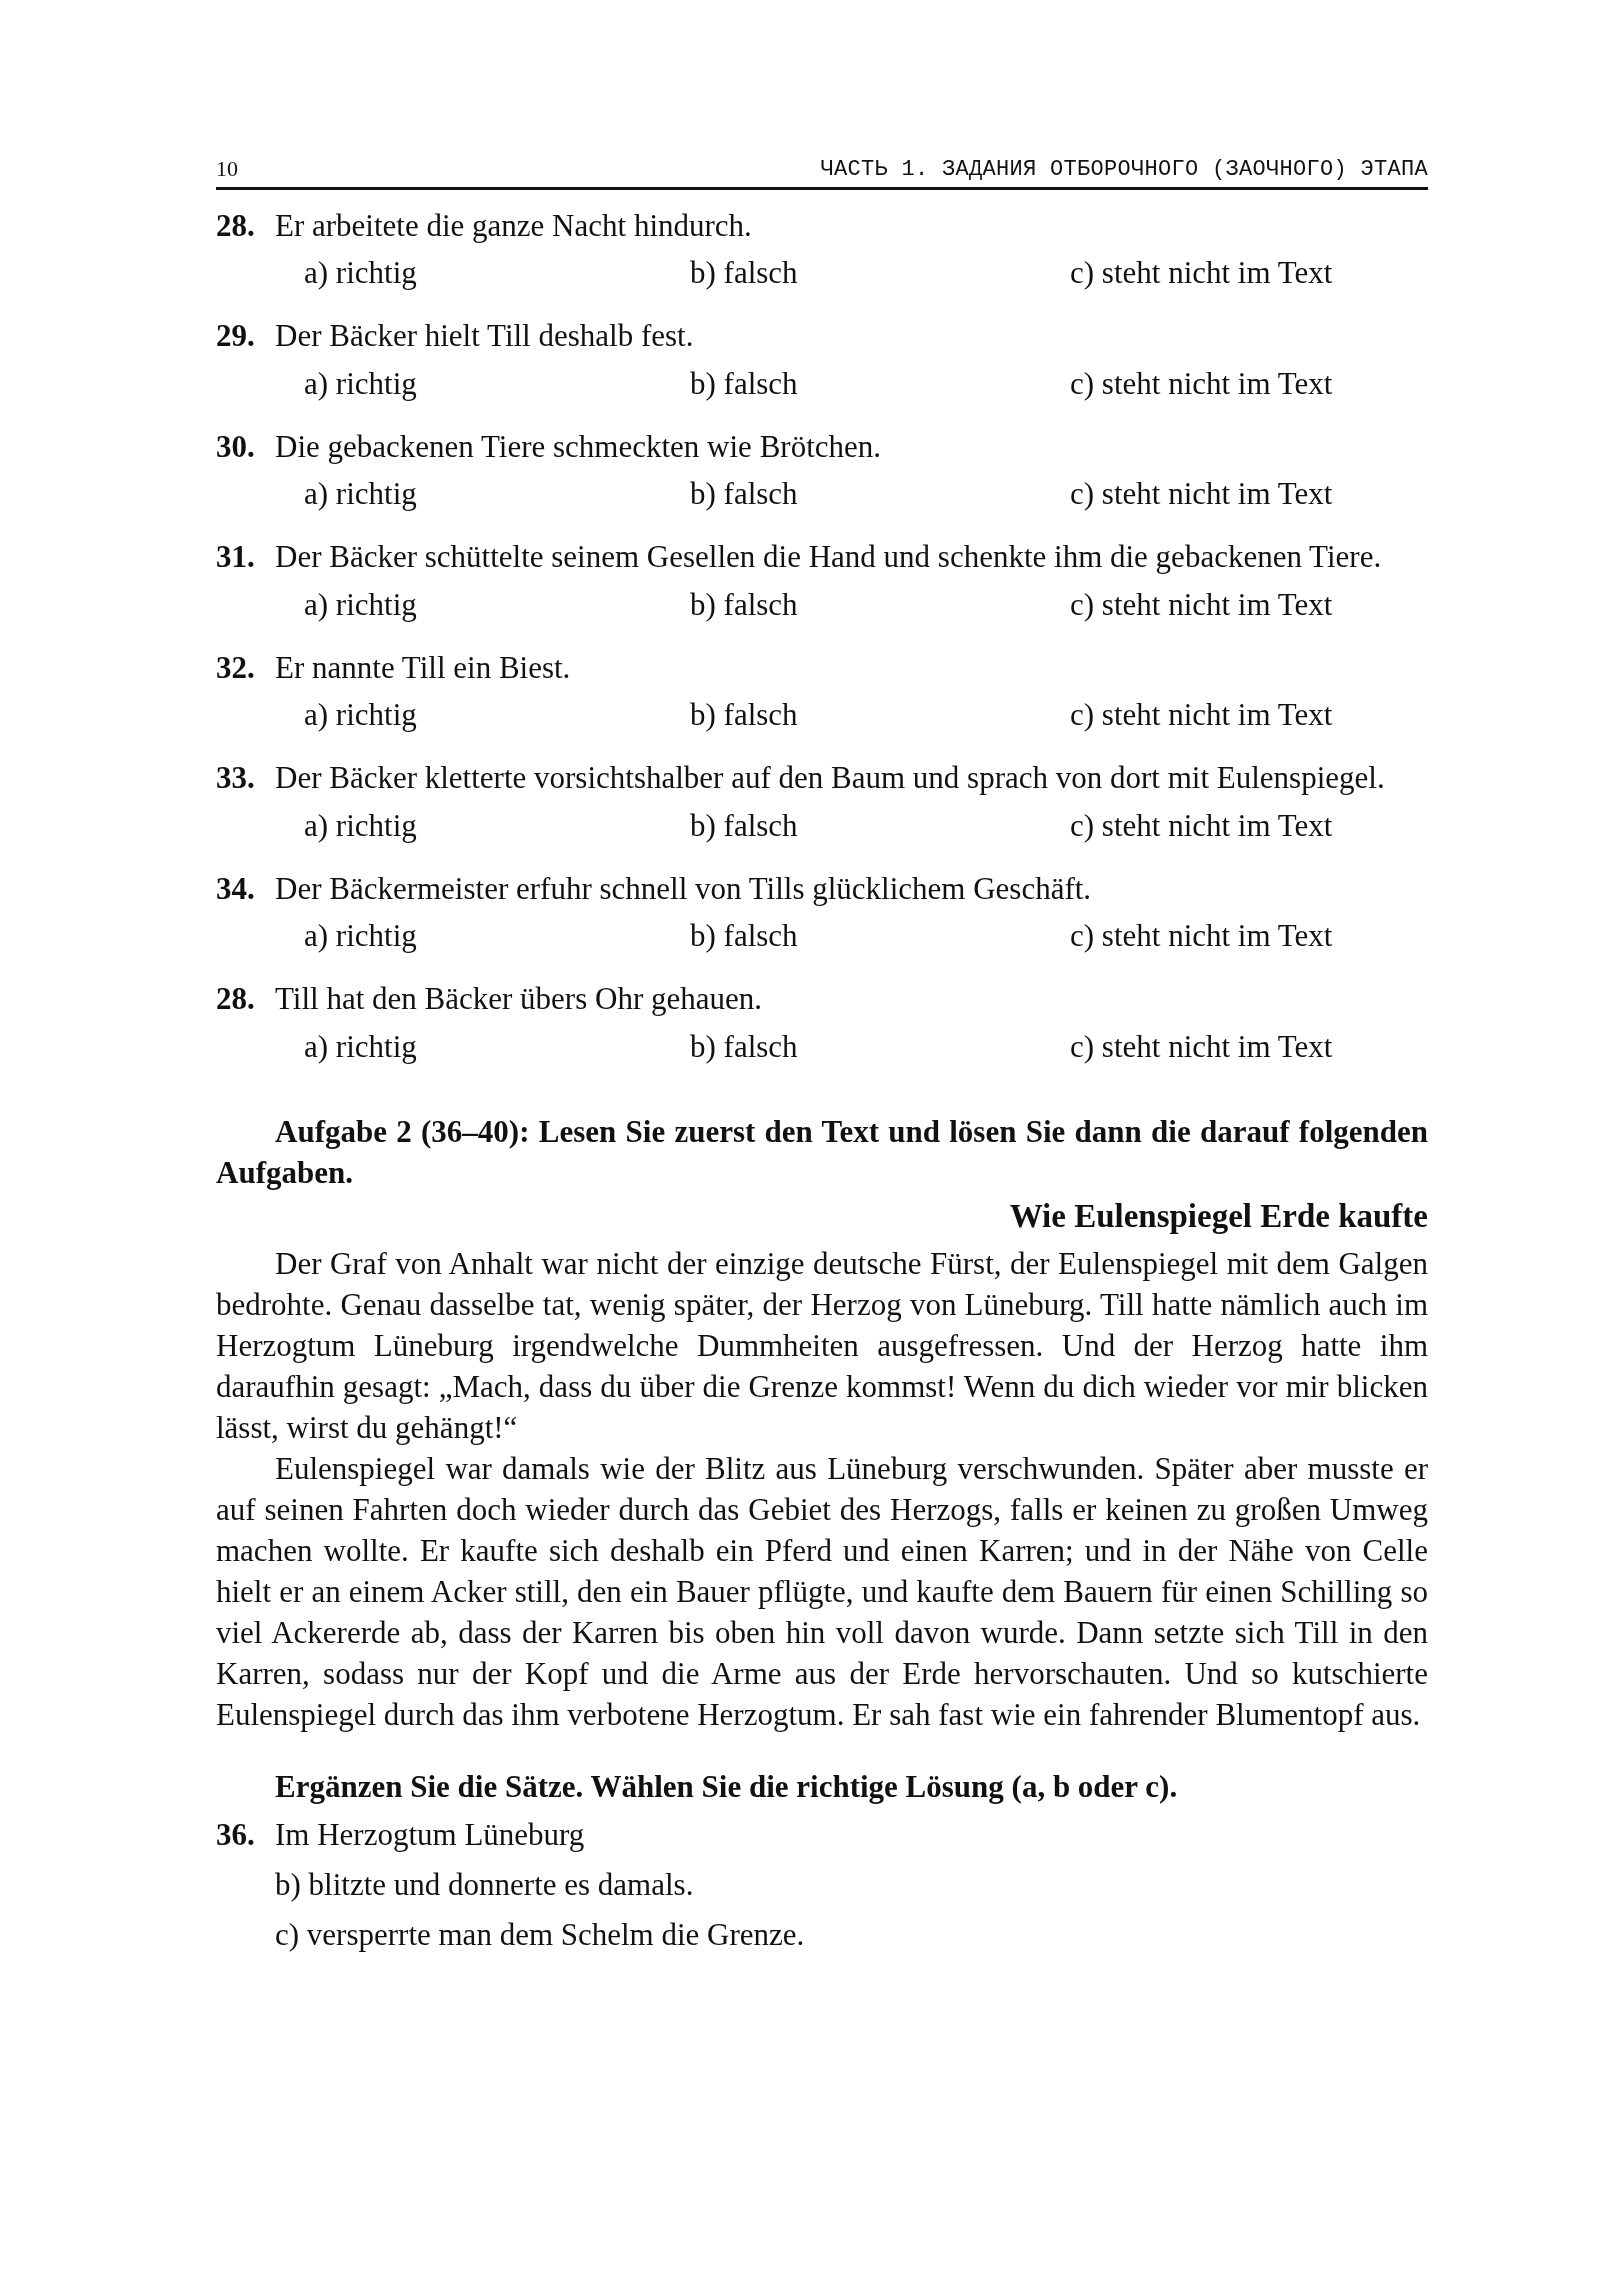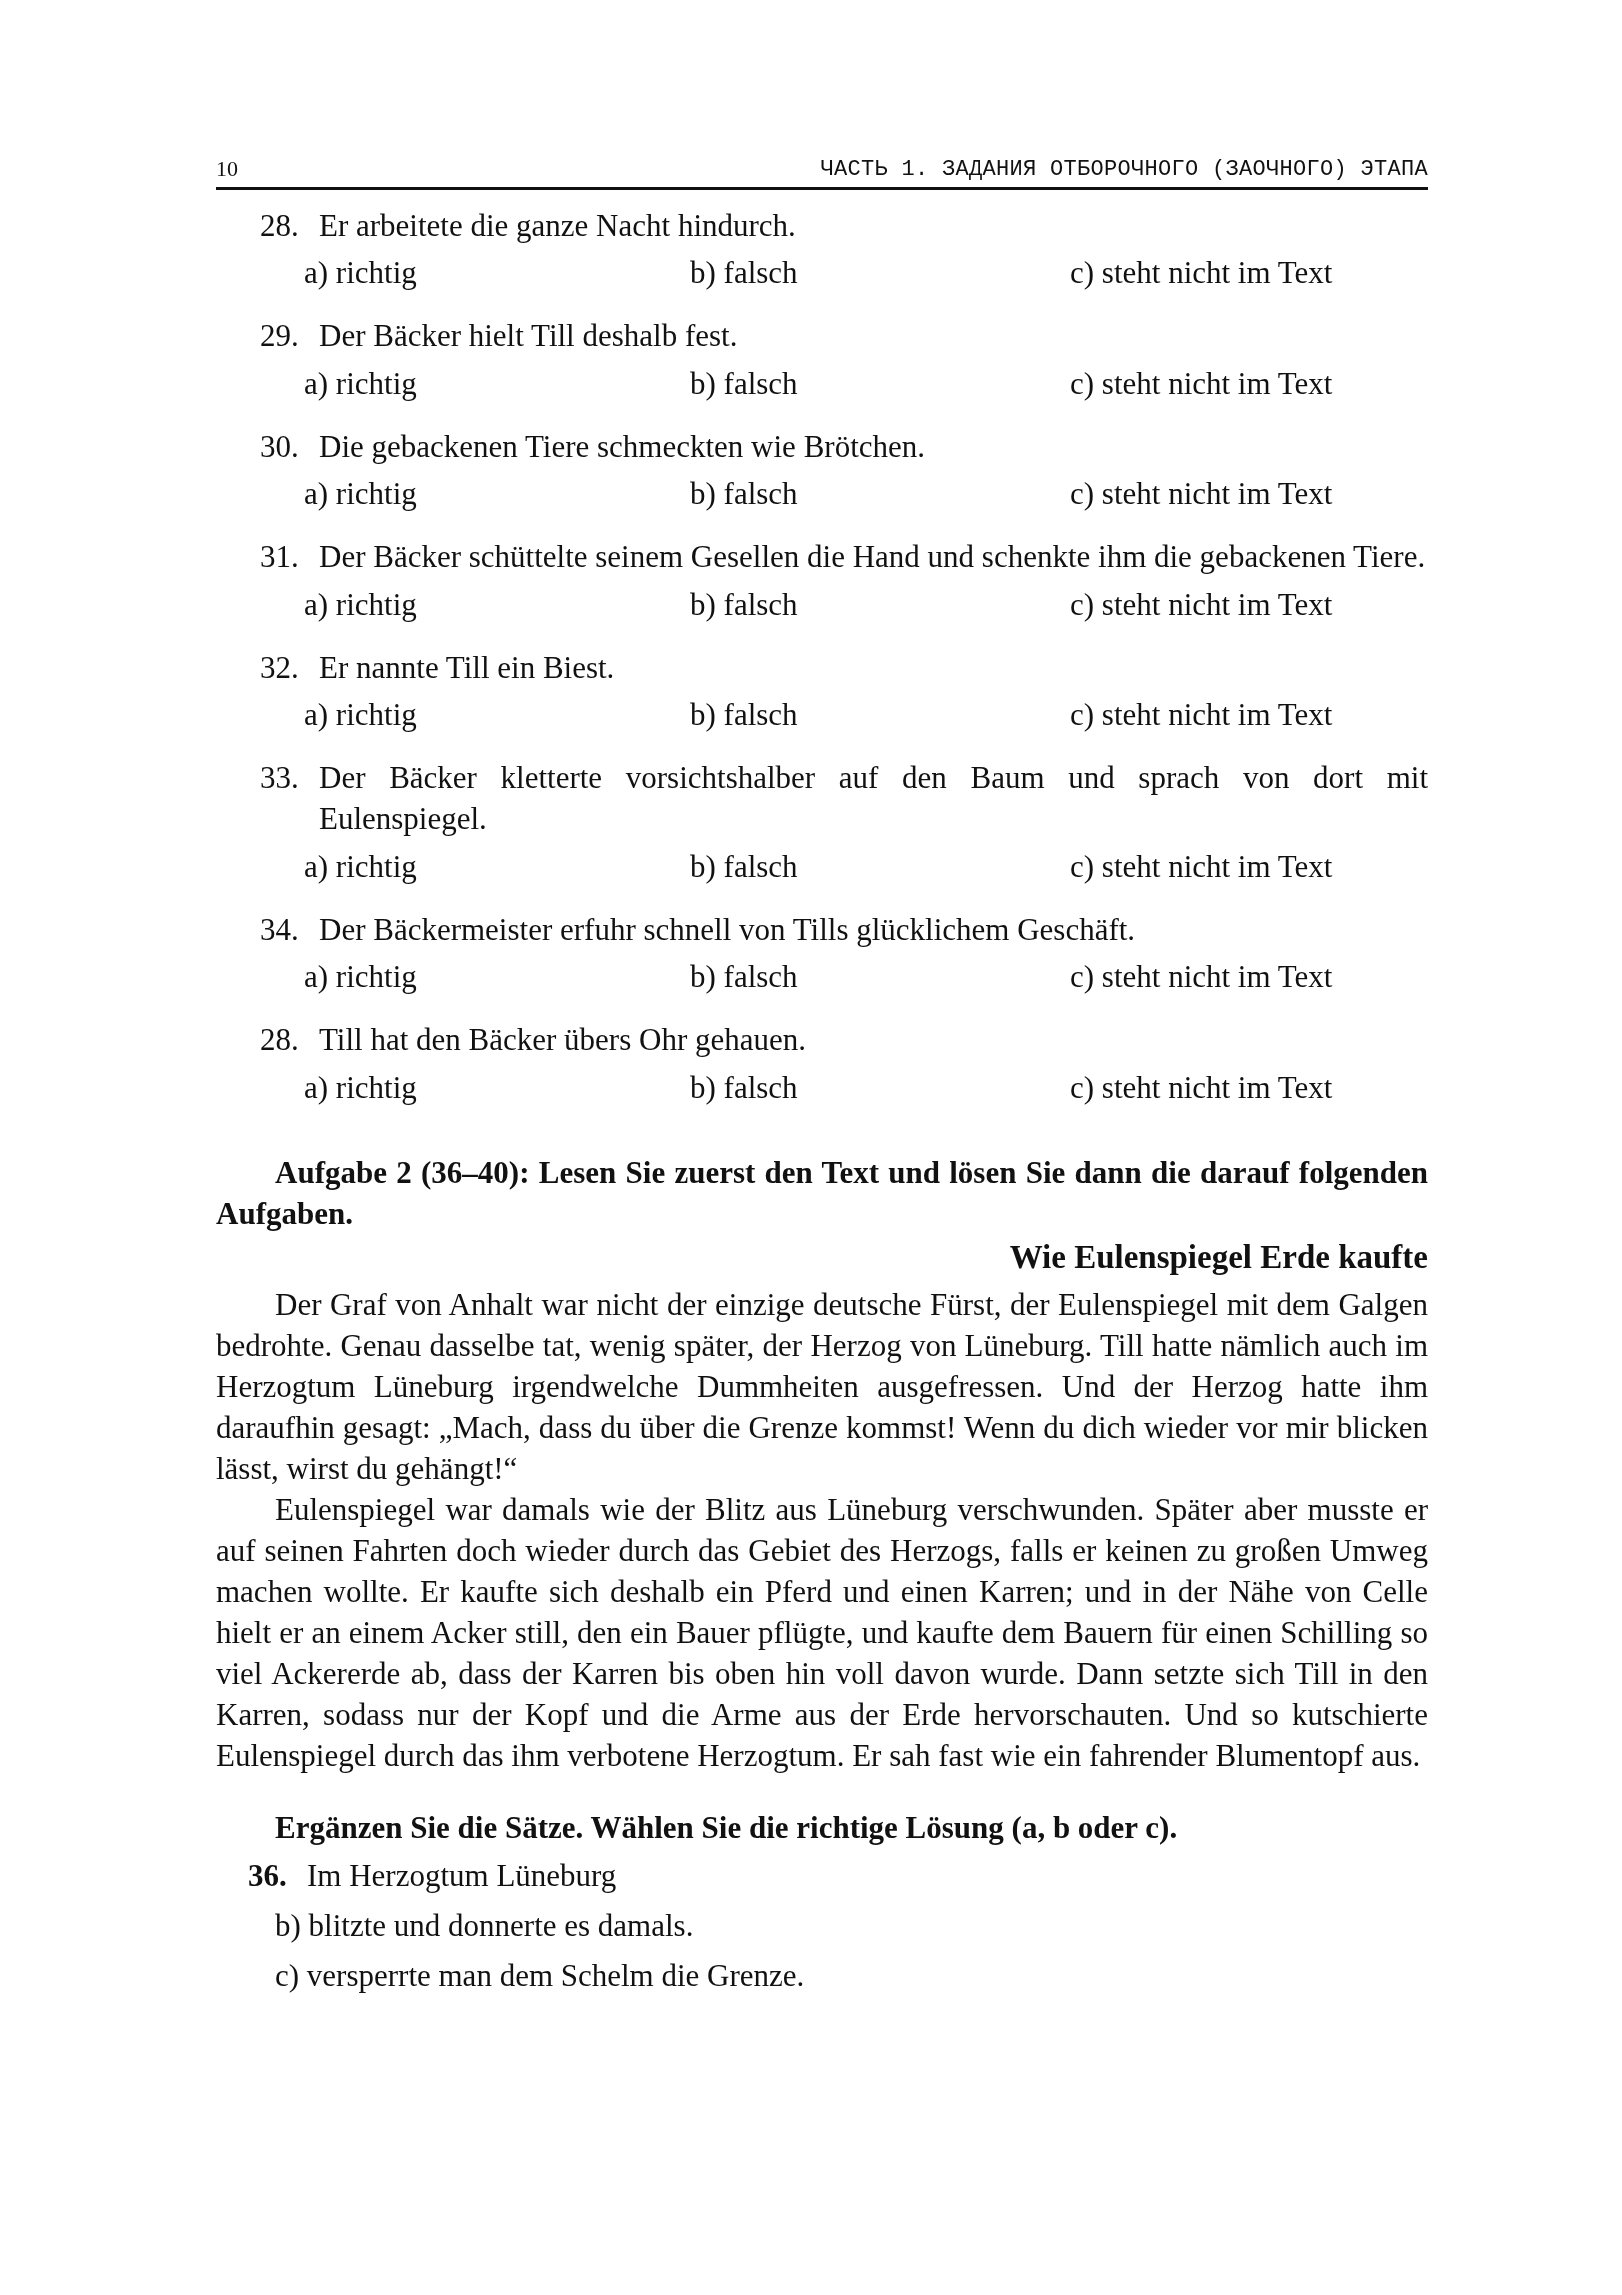--- a/index.html
+++ b/index.html
@@ -5,36 +5,36 @@
   html, body { margin: 0; padding: 0; background: #ffffff; }
   body { width: 1623px; height: 2295px; position: relative; overflow: hidden;
          font-family: "Liberation Serif", "DejaVu Serif", serif; color: #111; }
   .page { position: absolute; left: 216px; top: 149px; width: 1212px; }
   .header { display: flex; justify-content: space-between; align-items: flex-end;
             font-size: 22px; height: 33px; }
   .header .title { letter-spacing: 0.3px; font-family: Liberation Mono, monospace; }
   .rule { border-top: 3.3px solid #111; margin-top: 5.2px; }
   .q { font-size: 31px; line-height: 41px; }
   .q .stem { display: flex; }
-  .q .num { font-weight: normal; width: 59px; flex: 0 0 59px; margin-left: 44px; }
+  .q .num { font-weight: bold; width: 59px; flex: 0 0 59px; }
   .q .text { flex: 1; text-align: justify; }
   .opts { display: flex; margin-left: 88px; margin-top: 6.5px; }
   .opts span { display: inline-block; }
   .opts .o1 { width: 386px; }
   .opts .o2 { width: 380px; }
   .qblock { margin-top: 22px; }
   .qblock.first { margin-top: 14.4px; }
   .task { font-size: 31px; line-height: 41px; font-weight: bold; text-indent: 59px;
           text-align: justify; margin-top: 44px; }
   .story-title { font-size: 33px; font-weight: bold; text-align: right; line-height: 43px; margin-top: 2.6px; }
   .para { font-size: 31px; line-height: 41px; text-indent: 59px; text-align: justify; }
   .para.p1 { margin-top: 5.2px; }
   .instr { font-size: 31px; line-height: 41px; font-weight: bold; text-indent: 59px; margin-top: 31px; }
   .mc { font-size: 31px; line-height: 41px; margin-top: 6.5px; }
-  .mc .stem { display: flex; margin-left: 32px; }
+  .mc .stem { display: flex; }
   .mc .num { font-weight: bold; width: 59px; flex: 0 0 59px; }
   .mc .choice { margin-left: 59px; margin-top: 9.2px; }
 </style>
 </head>
 <body>
 
 <div class="page">
   <div class="header">
     <span>10</span>
     <span class="title">ЧАСТЬ 1. ЗАДАНИЯ ОТБОРОЧНОГО (ЗАОЧНОГО) ЭТАПА</span>

